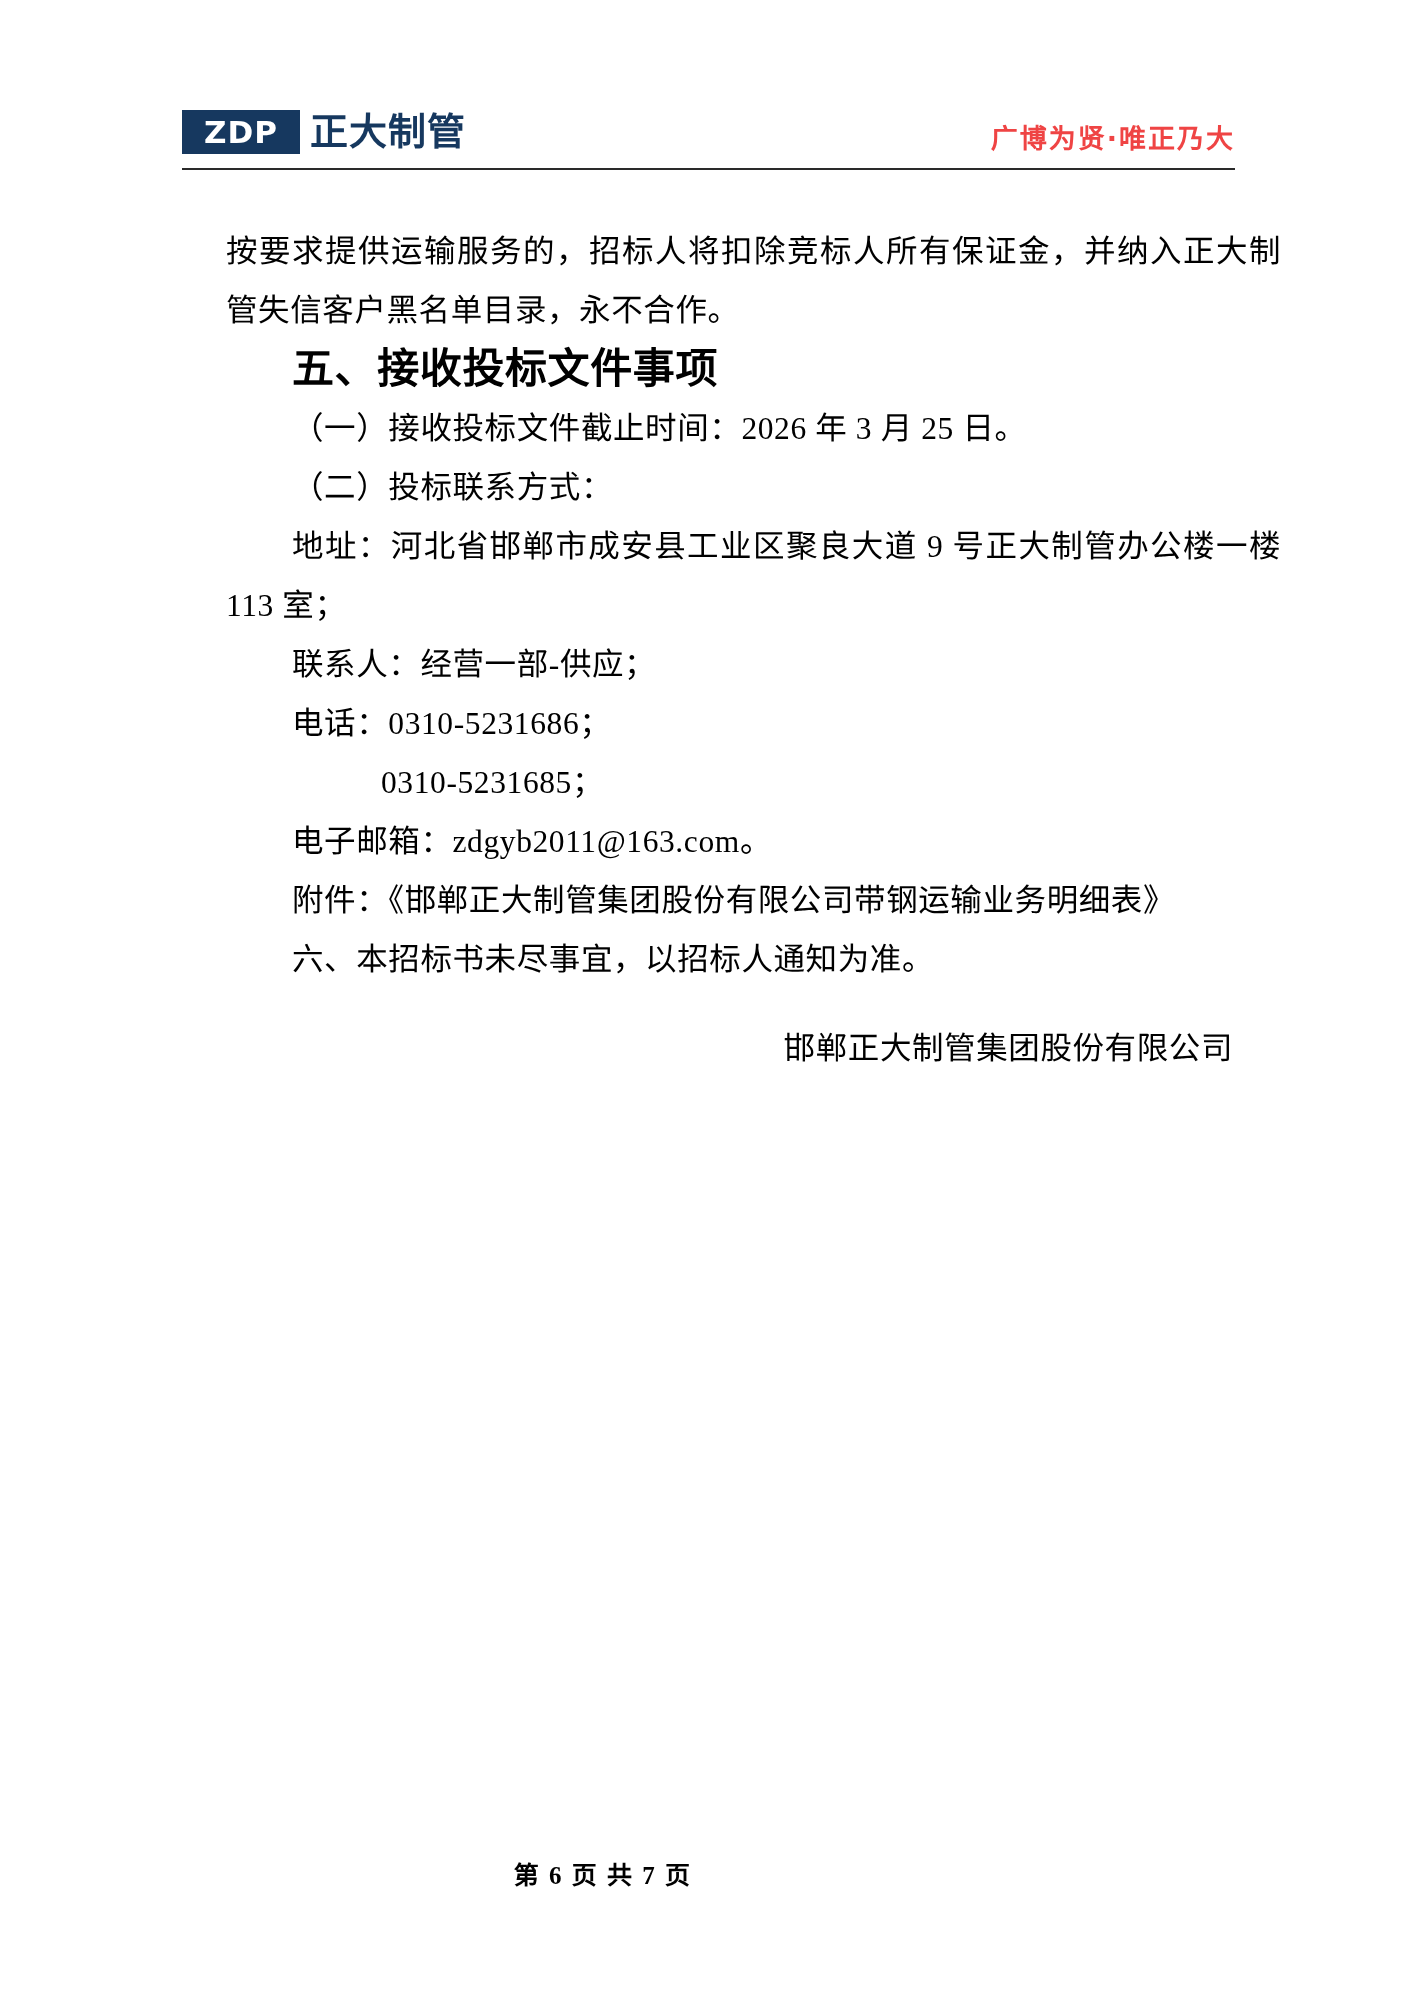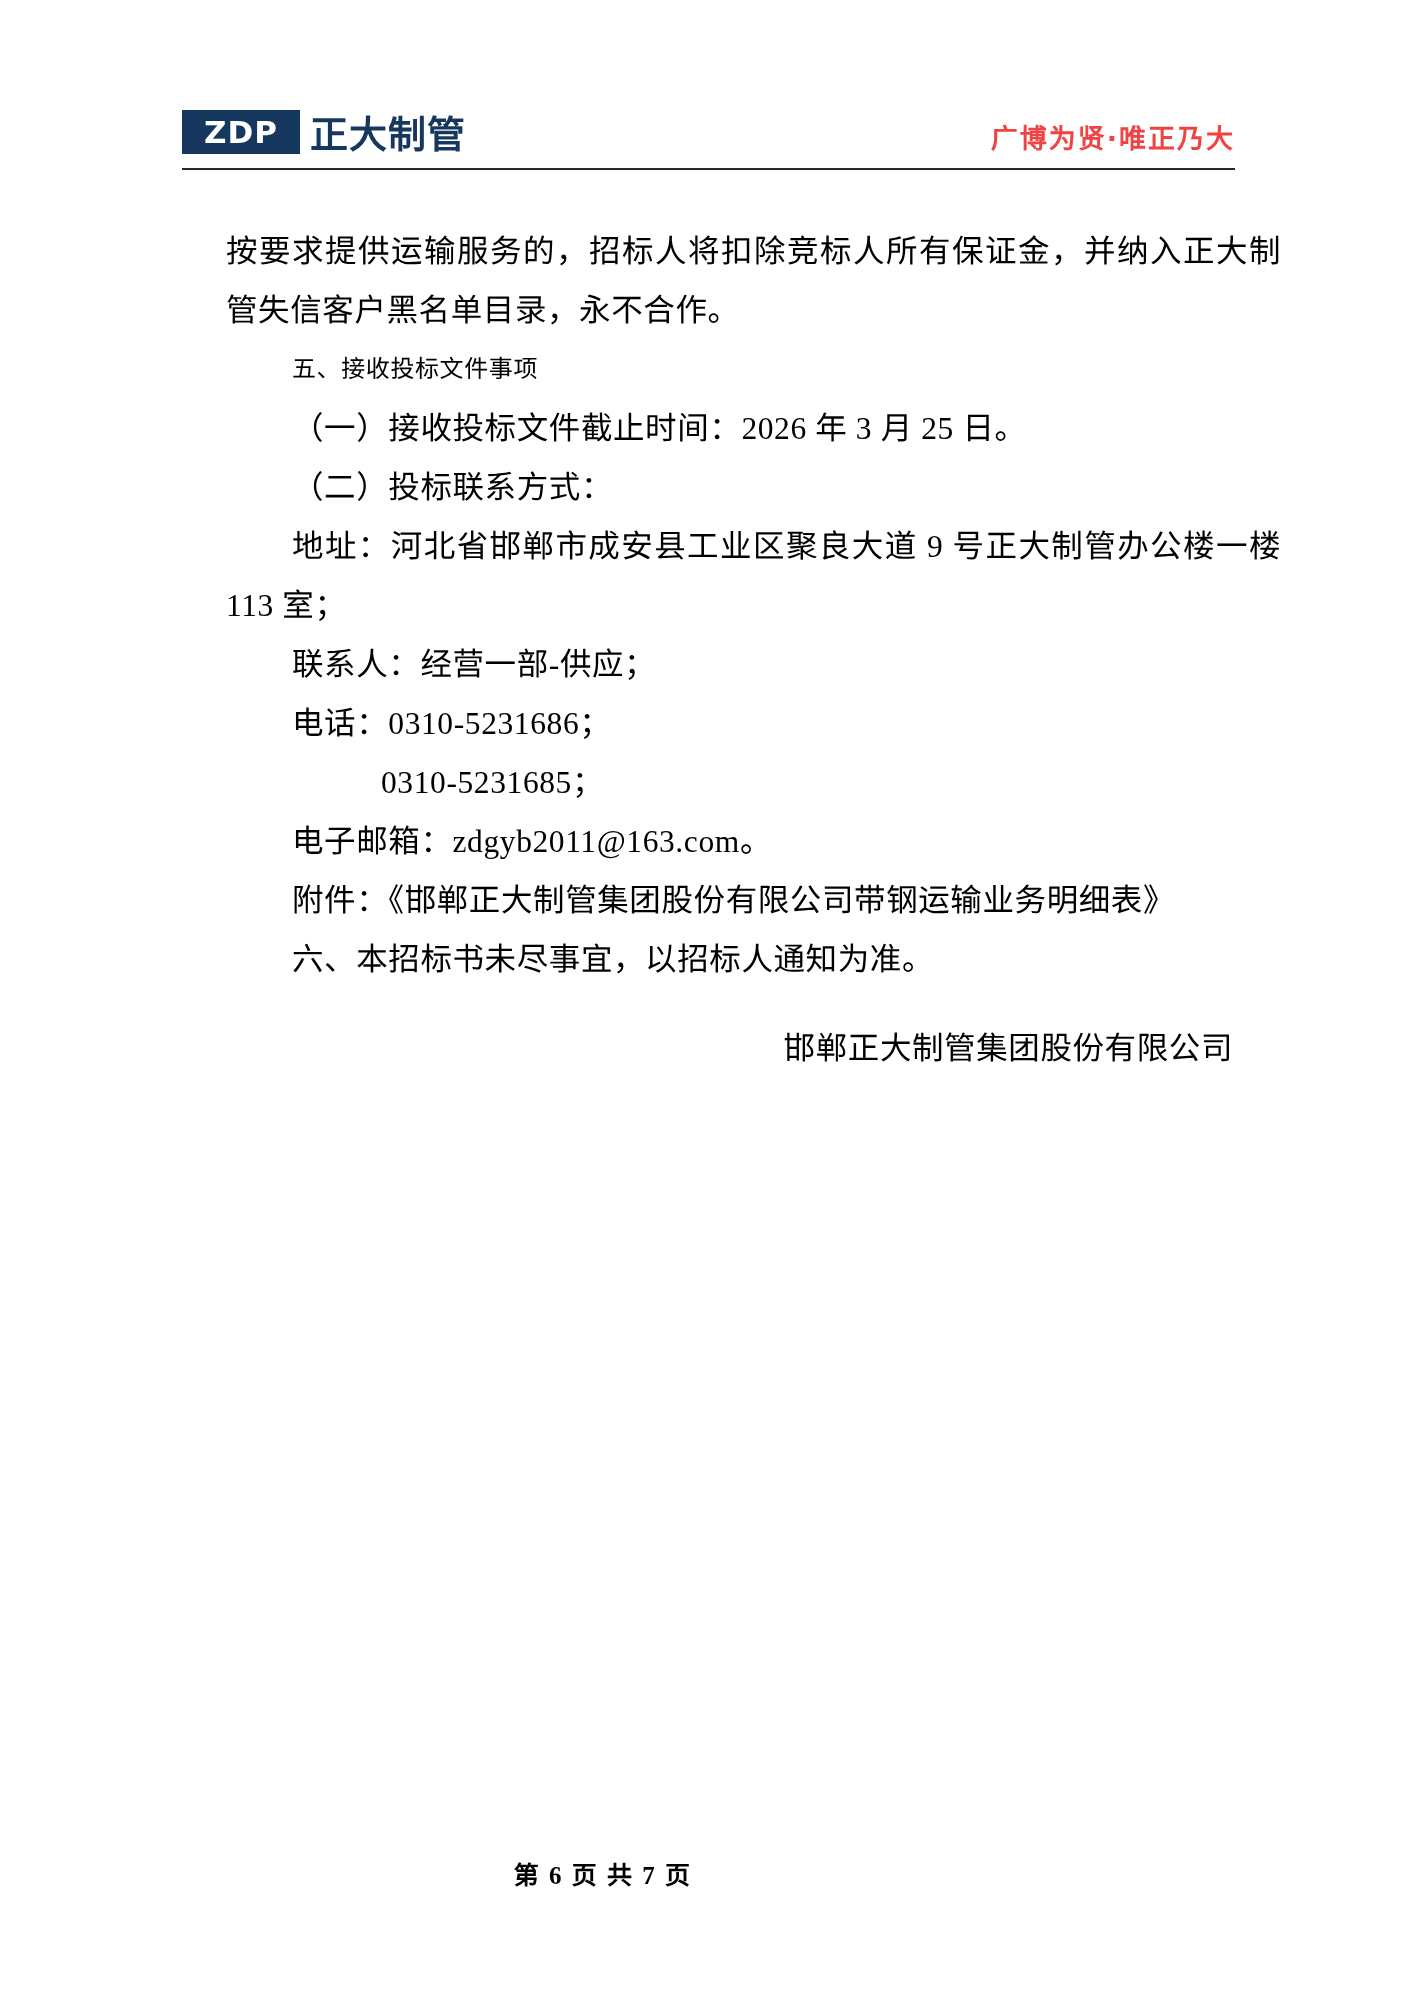--- a/index.html
+++ b/index.html
@@ -42,21 +42,21 @@
     display: flex;
     align-items: center;
     gap: 10px;
   }
 
   .logo-mark {
     display: block;
   }
 
   .logo-text {
-    font-family: Liberation Serif, serif;
+    font-family: Liberation Mono, monospace;
     font-weight: bold;
     font-size: 38px;
     letter-spacing: 1px;
     color: #16385f;
     line-height: 1;
     position: relative;
     top: 1px;
   }
 
   .slogan {
@@ -84,23 +84,23 @@
     text-align: justify;
     margin: 0 0 0 0;
     font-family: "Liberation Serif", "DejaVu Serif", serif;
   }
 
   .indent {
     text-indent: 66px;
   }
 
   .heading {
-    font-weight: normal;
+    font-weight: bold;
     text-indent: 66px;
-    font-size: 24px;
+    font-size: 42px;
     line-height: 59px;
   }
 
   .nowrap-indent-deep {
     text-indent: 155px;
   }
 
   .sign-block {
     margin-top: 30px;
     text-align: right;

